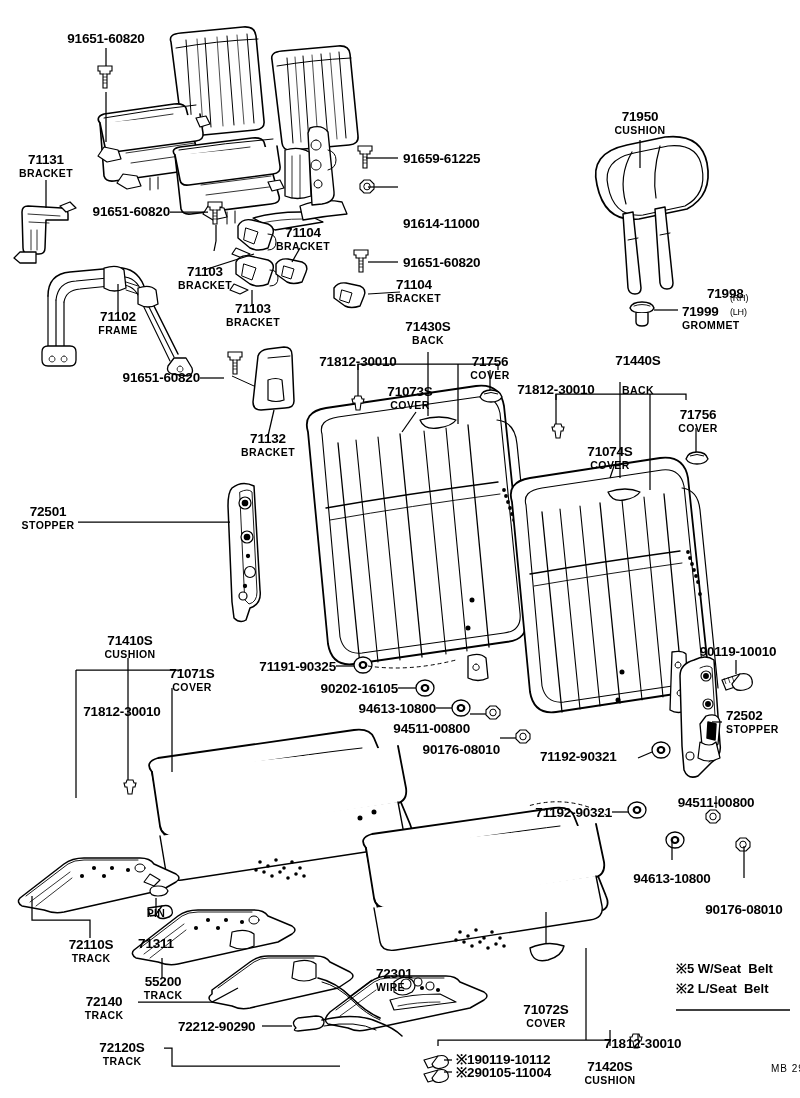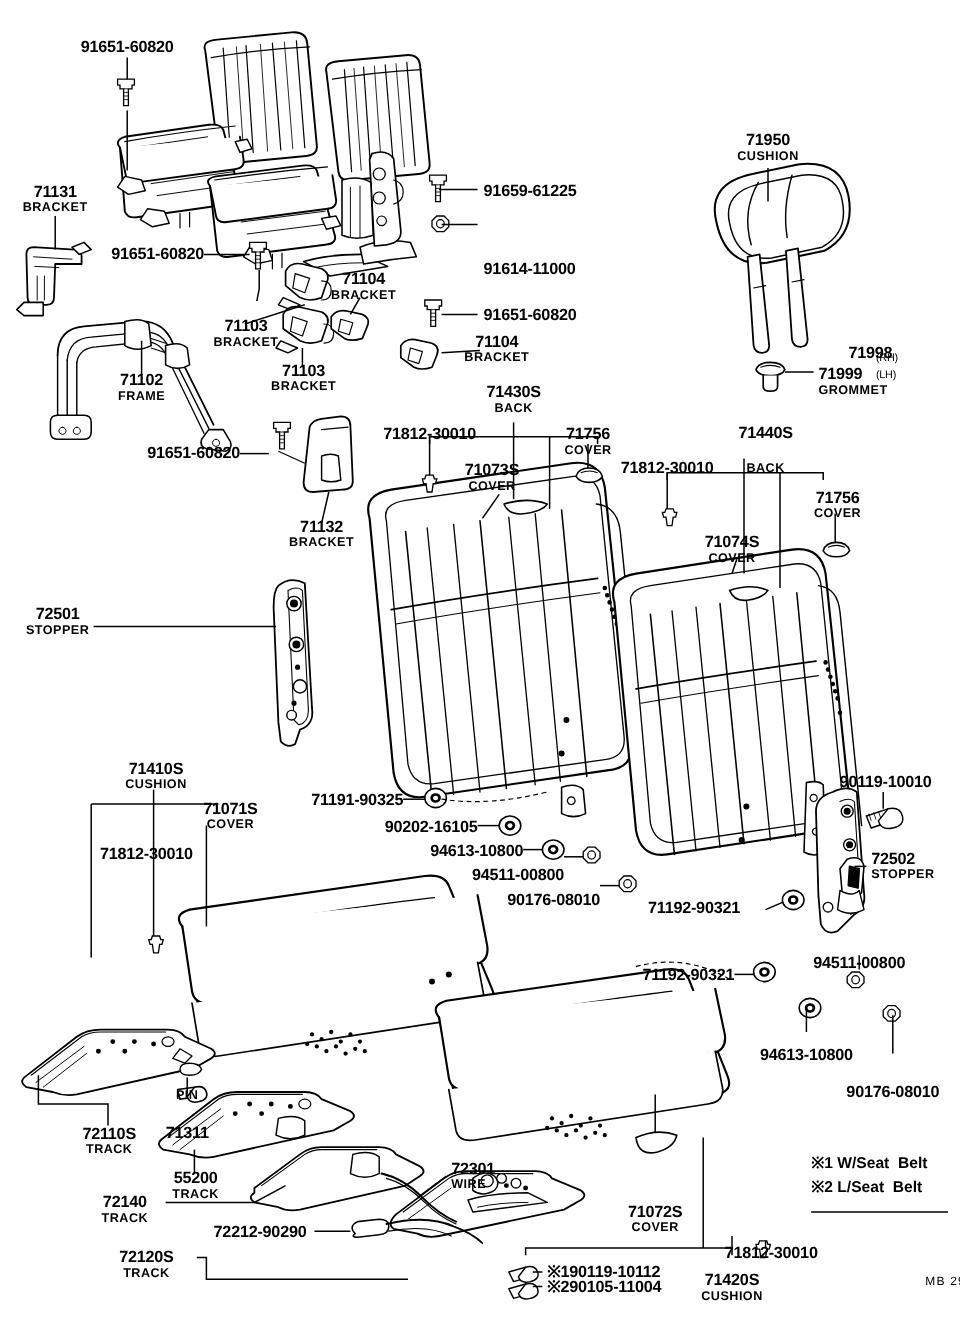--- a/index.html
+++ b/index.html
@@ -634,18 +634,18 @@
 <div class="lbl num" style="left:456px;top:1066px;">※290105-11004</div>
 
 <div class="lbl num center" style="left:546px;top:1003px;">71072S</div>
 <div class="lbl sub center" style="left:546px;top:1018px;">COVER</div>
 
 <div class="lbl num center" style="left:610px;top:1060px;">71420S</div>
 <div class="lbl sub center" style="left:610px;top:1075px;">CUSHION</div>
 
 <div class="lbl num" style="left:604px;top:1037px;">71812-30010</div>
 
-<div class="lbl note" style="left:676px;top:962px;">※1 W/Seat  Belt</div>
+<div class="lbl note" style="left:676px;top:962px;">※5 W/Seat  Belt</div>
 <div class="lbl note" style="left:676px;top:982px;">※2 L/Seat  Belt</div>
 
 <div class="lbl wm" style="left:723px;top:1064px;">MB 2902-L</div>
 
 </div>
 
 </body></html>

